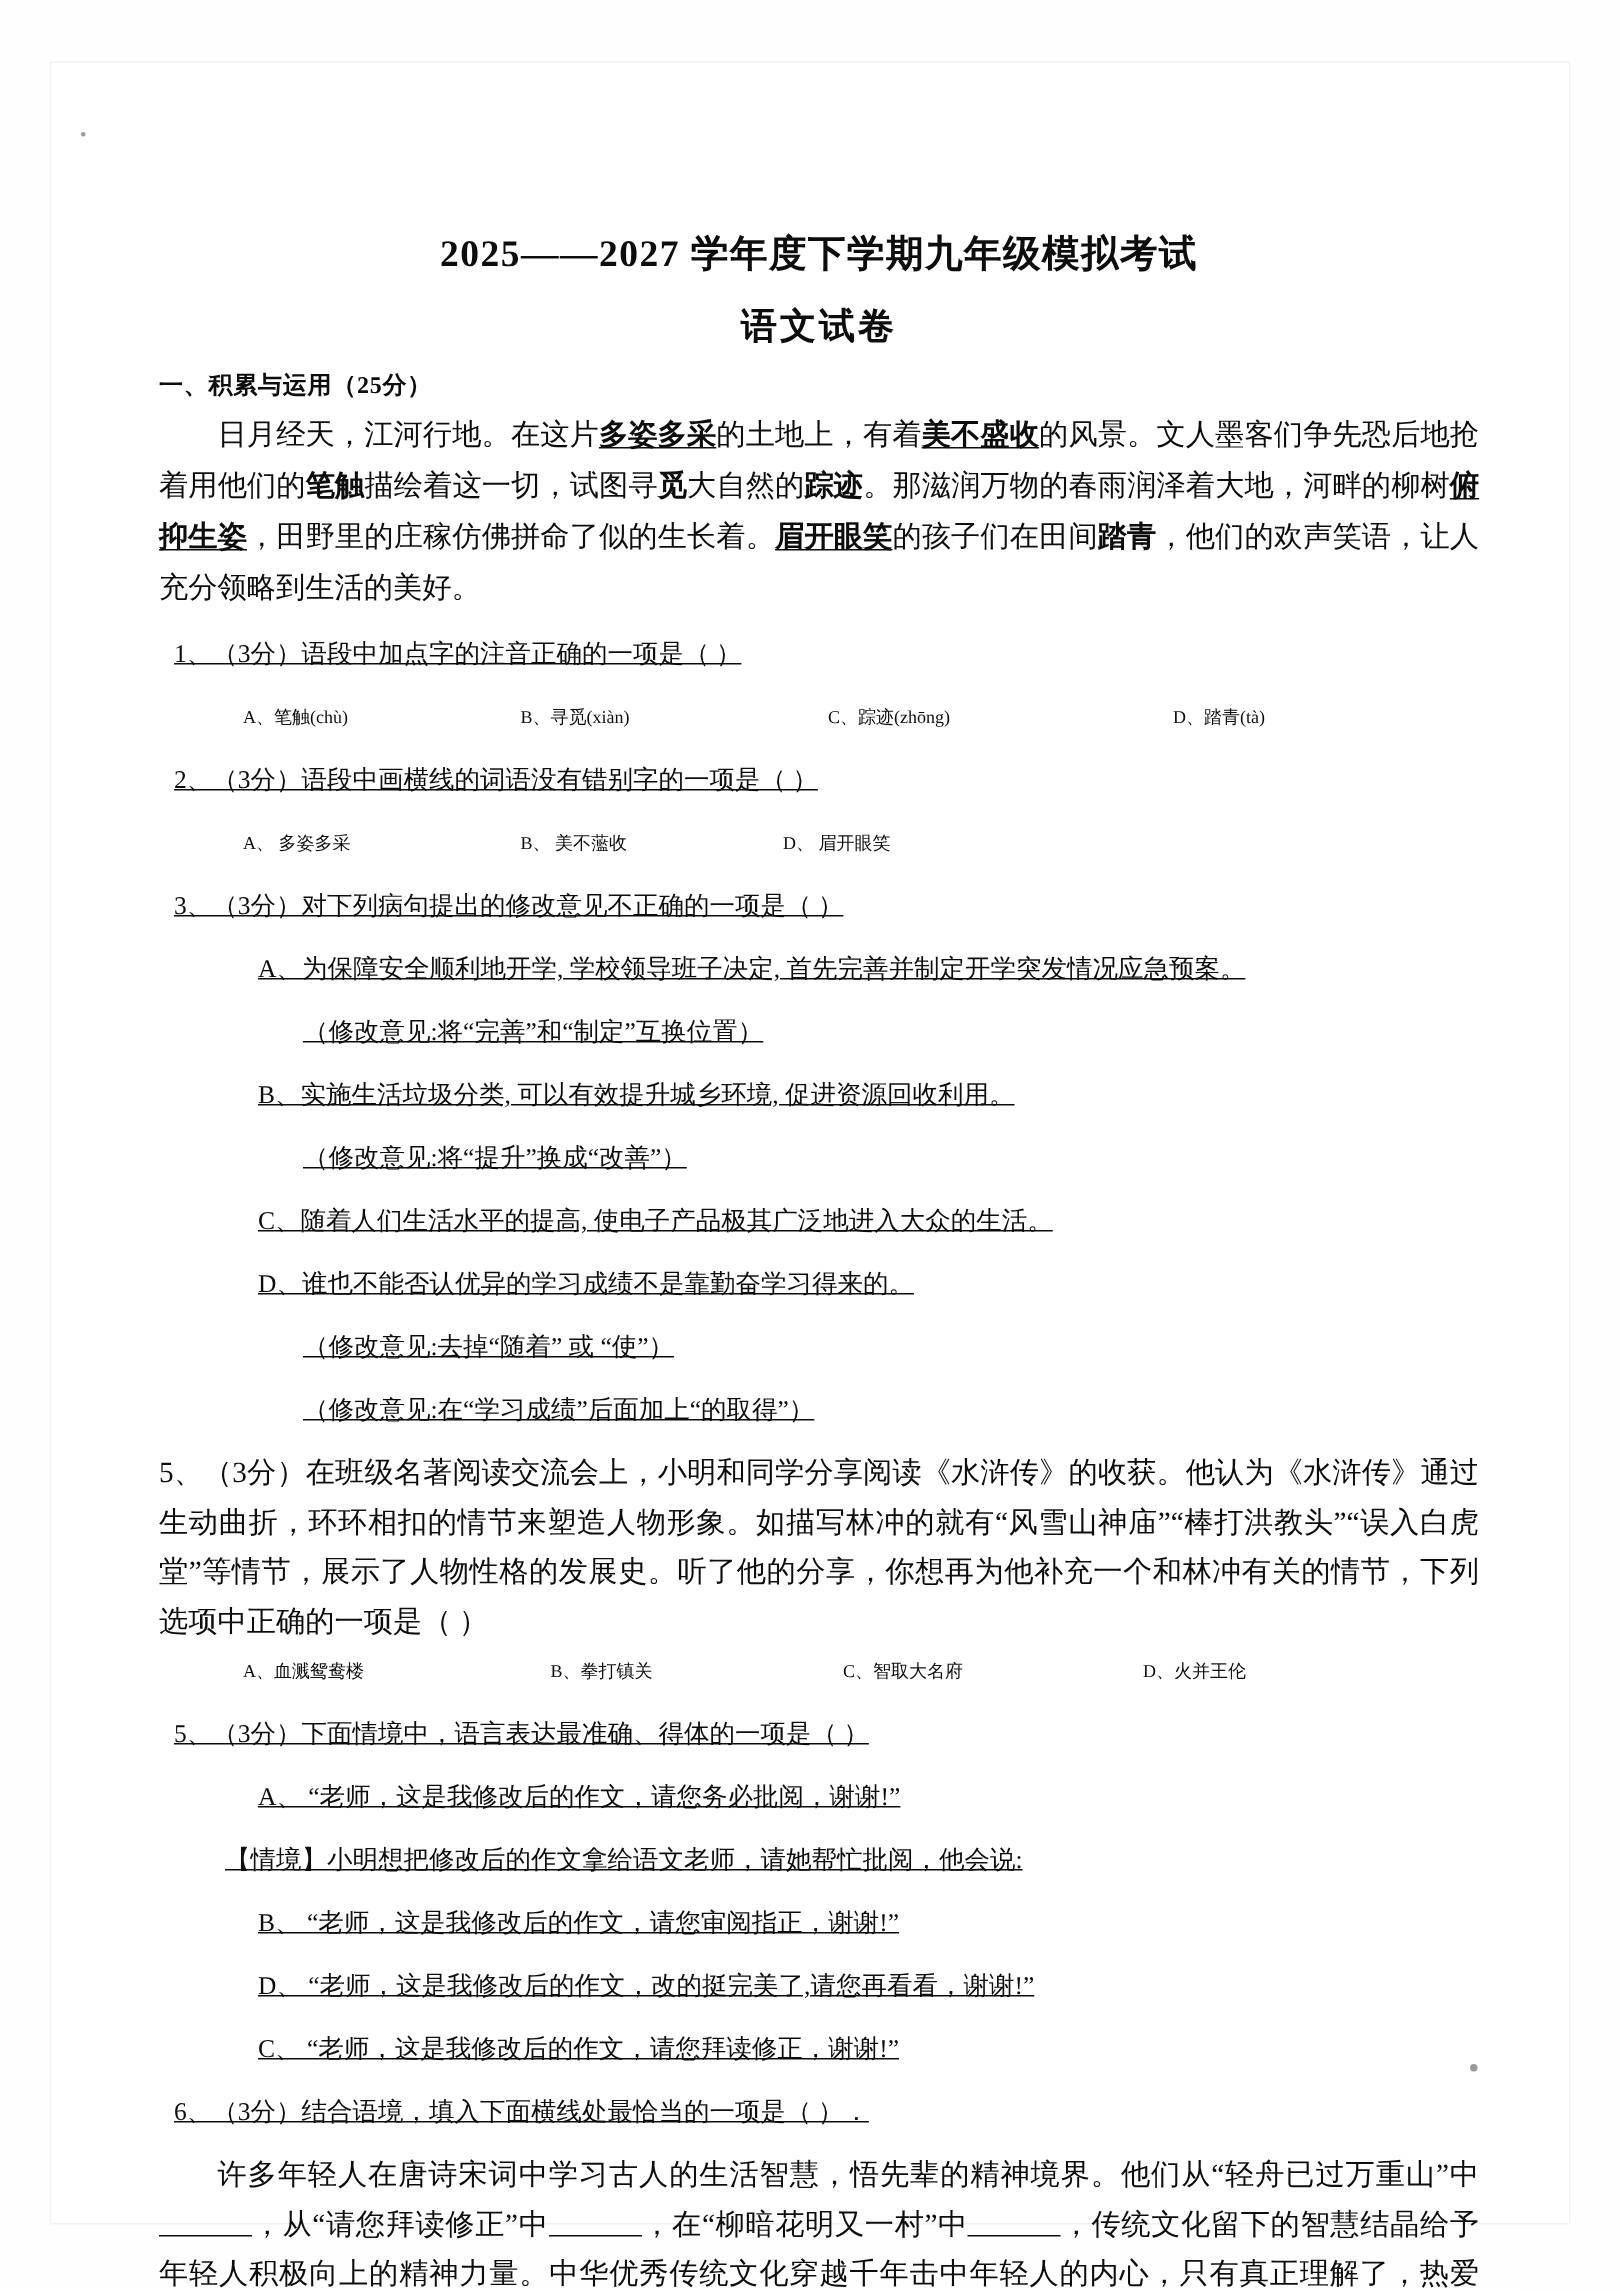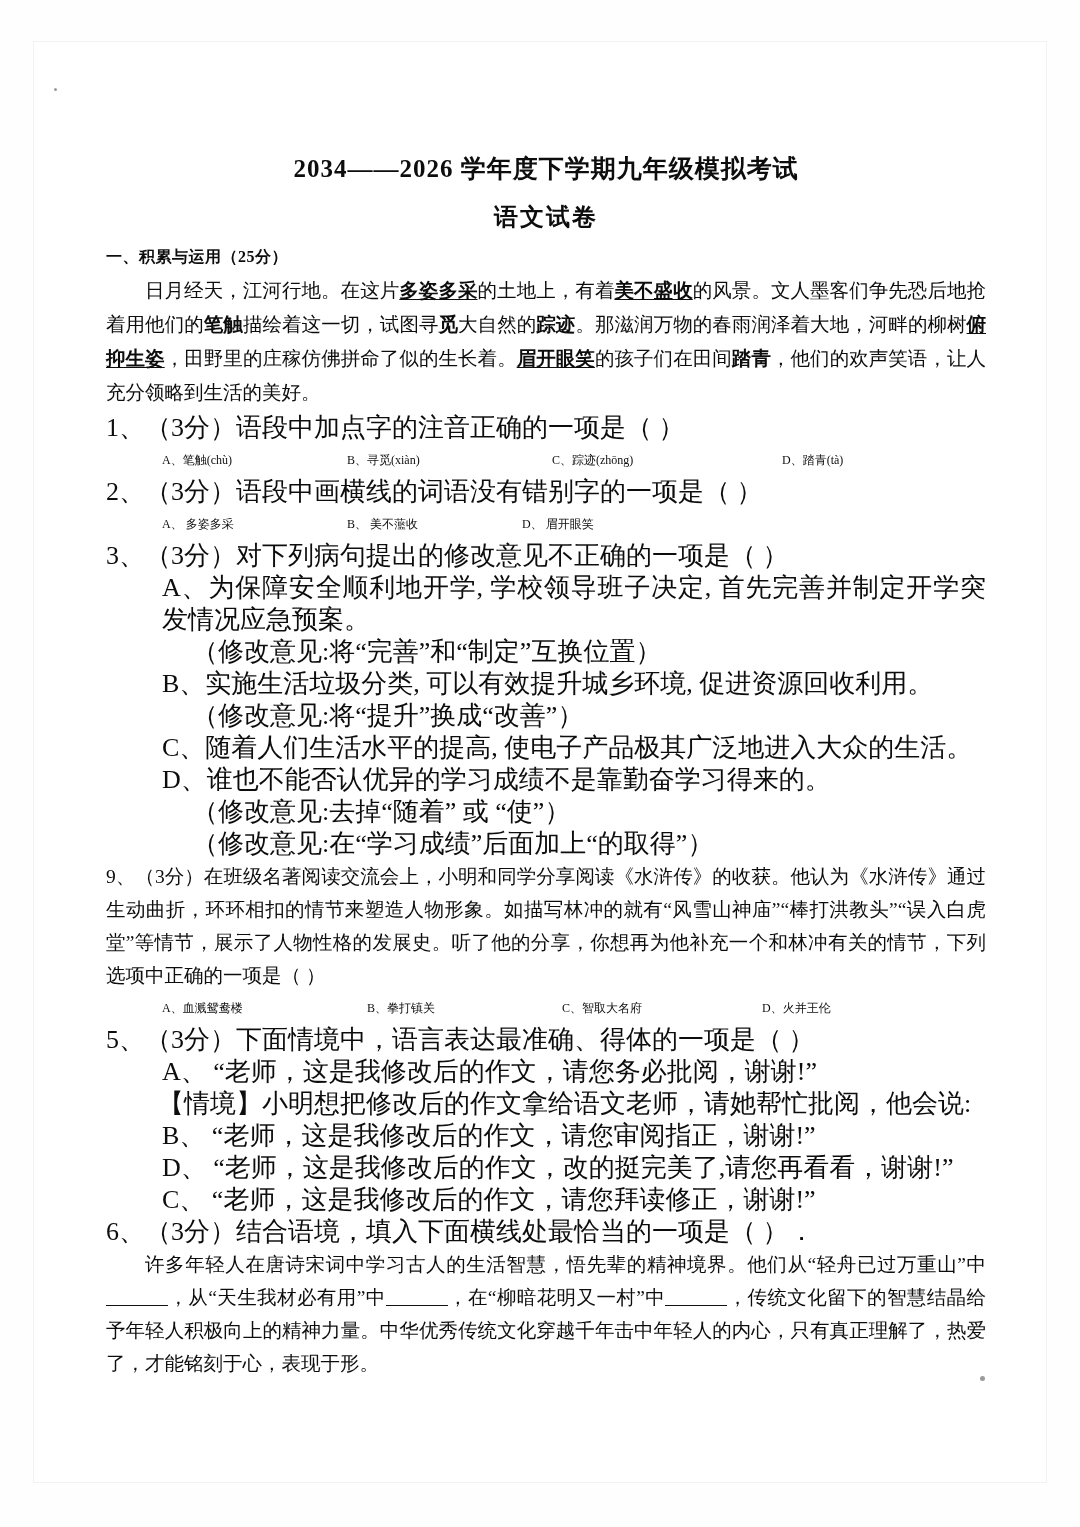--- a/index.html
+++ b/index.html
@@ -58,24 +58,25 @@
     letter-spacing: 0.5px;
   }
   .para {
     font-size: 19.5px;
     line-height: 34px;
     text-align: justify;
     margin: 0 0 2px 0;
     text-indent: 2em;
   }
   .qline {
-    font-size: 26px;
+    font-size: 17px;
     line-height: 32px;
-    margin: 0;
+    margin: 10px;
     text-align: justify;
+    text-decoration: underline;
   }
   .qpara {
     font-size: 19.5px;
     line-height: 33px;
     margin: 0;
     text-align: justify;
   }
   .opts {
     display: flex;
     font-size: 12px;
@@ -114,21 +115,21 @@
 <body>
 
 <div class="page">
   <div class="sheet">
 
     <div class="speck" style="left:946px; top:1334px; width:5px; height:5px;"></div>
     <div class="speck" style="left:20px; top:46px; width:3px; height:3px;"></div>
 
     <div class="content">
 
-      <h1 class="title-main">2034——2026 学年度下学期九年级模拟考试</h1>
+      <h1 class="title-main">2025——2027 学年度下学期九年级模拟考试</h1>
       <h2 class="title-sub">语文试卷</h2>
 
       <div class="section-head">一、积累与运用（25分）</div>
 
       <p class="para"><span>日月经天，江河行地。在这片</span><span class="bold u">多姿多采</span><span>的土地上，有着</span><span class="bold u">美不盛收</span><span>的风景。文人墨客们争先恐后地抢着用他们的</span><span class="bold dotted">笔触</span><span>描绘着这一切，试图寻</span><span class="bold dotted">觅</span><span>大自然的</span><span class="bold dotted">踪迹</span><span>。那滋润万物的春雨润泽着大地，河畔的柳树</span><span class="bold u">俯抑生姿</span><span>，田野里的庄稼仿佛拼命了似的生长着。</span><span class="bold u">眉开眼笑</span><span>的孩子们在田间</span><span class="bold dotted">踏青</span><span>，他们的欢声笑语，让人充分领略到生活的美好。</span></p>
 
       <p class="qline">1、（3分）语段中加点字的注音正确的一项是（        ）</p>
       <div class="opts">
         <span style="width:185px;">A、笔触(chù)</span>
         <span style="width:205px;">B、寻觅(xiàn)</span>
@@ -146,33 +147,33 @@
       <p class="qline">3、（3分）对下列病句提出的修改意见不正确的一项是（     ）</p>
       <p class="qline indent1">A、为保障安全顺利地开学, 学校领导班子决定, 首先完善并制定开学突发情况应急预案。</p>
       <p class="qline indent2">（修改意见:将“完善”和“制定”互换位置）</p>
       <p class="qline indent1">B、实施生活垃圾分类, 可以有效提升城乡环境, 促进资源回收利用。</p>
       <p class="qline indent2">（修改意见:将“提升”换成“改善”）</p>
       <p class="qline indent1">C、随着人们生活水平的提高, 使电子产品极其广泛地进入大众的生活。</p>
       <p class="qline indent1">D、谁也不能否认优异的学习成绩不是靠勤奋学习得来的。</p>
       <p class="qline indent2">（修改意见:去掉“随着” 或 “使”）</p>
       <p class="qline indent2">（修改意见:在“学习成绩”后面加上“的取得”）</p>
 
-      <p class="qpara">9、（3分）在班级名著阅读交流会上，小明和同学分享阅读《水浒传》的收获。他认为《水浒传》通过生动曲折，环环相扣的情节来塑造人物形象。如描写林冲的就有“风雪山神庙”“棒打洪教头”“误入白虎堂”等情节，展示了人物性格的发展史。听了他的分享，你想再为他补充一个和林冲有关的情节，下列选项中正确的一项是（   ）</p>
+      <p class="qpara">5、（3分）在班级名著阅读交流会上，小明和同学分享阅读《水浒传》的收获。他认为《水浒传》通过生动曲折，环环相扣的情节来塑造人物形象。如描写林冲的就有“风雪山神庙”“棒打洪教头”“误入白虎堂”等情节，展示了人物性格的发展史。听了他的分享，你想再为他补充一个和林冲有关的情节，下列选项中正确的一项是（   ）</p>
       <div class="opts">
         <span style="width:205px;">A、血溅鸳鸯楼</span>
         <span style="width:195px;">B、拳打镇关</span>
         <span style="width:200px;">C、智取大名府</span>
         <span>D、火并王伦</span>
       </div>
 
       <p class="qline">5、（3分）下面情境中，语言表达最准确、得体的一项是（   ）</p>
       <p class="qline indent1">A、 “老师，这是我修改后的作文，请您务必批阅，谢谢!”</p>
       <p class="qline indent-q">【情境】小明想把修改后的作文拿给语文老师，请她帮忙批阅，他会说:</p>
       <p class="qline indent1">B、 “老师，这是我修改后的作文，请您审阅指正，谢谢!”</p>
       <p class="qline indent1">D、 “老师，这是我修改后的作文，改的挺完美了,请您再看看，谢谢!”</p>
       <p class="qline indent1">C、 “老师，这是我修改后的作文，请您拜读修正，谢谢!”</p>
 
       <p class="qline">6、（3分）结合语境，填入下面横线处最恰当的一项是（   ）．</p>
-      <p class="qpara indent-q"><span>许多年轻人在唐诗宋词中学习古人的生活智慧，悟先辈的精神境界。他们从“轻舟已过万重山”中</span><span class="blank"></span><span>，从“天生我材必有用”中</span><span class="blank"></span><span>，在“柳暗花明又一村”中</span><span class="blank"></span><span>，传统文化留下的智慧结晶给予年轻人积极向上的精神力量。中华优秀传统文化穿越千年击中年轻人的内心，只有真正理解了，热爱了，才能铭刻于心，表现于形。</span></p>
+      <p class="qpara indent-q"><span>许多年轻人在唐诗宋词中学习古人的生活智慧，悟先辈的精神境界。他们从“轻舟已过万重山”中</span><span class="blank"></span><span>，从“请您拜读修正”中</span><span class="blank"></span><span>，在“柳暗花明又一村”中</span><span class="blank"></span><span>，传统文化留下的智慧结晶给予年轻人积极向上的精神力量。中华优秀传统文化穿越千年击中年轻人的内心，只有真正理解了，热爱了，才能铭刻于心，表现于形。</span></p>
 
     </div>
   </div>
 </div>
 
 </body></html>

